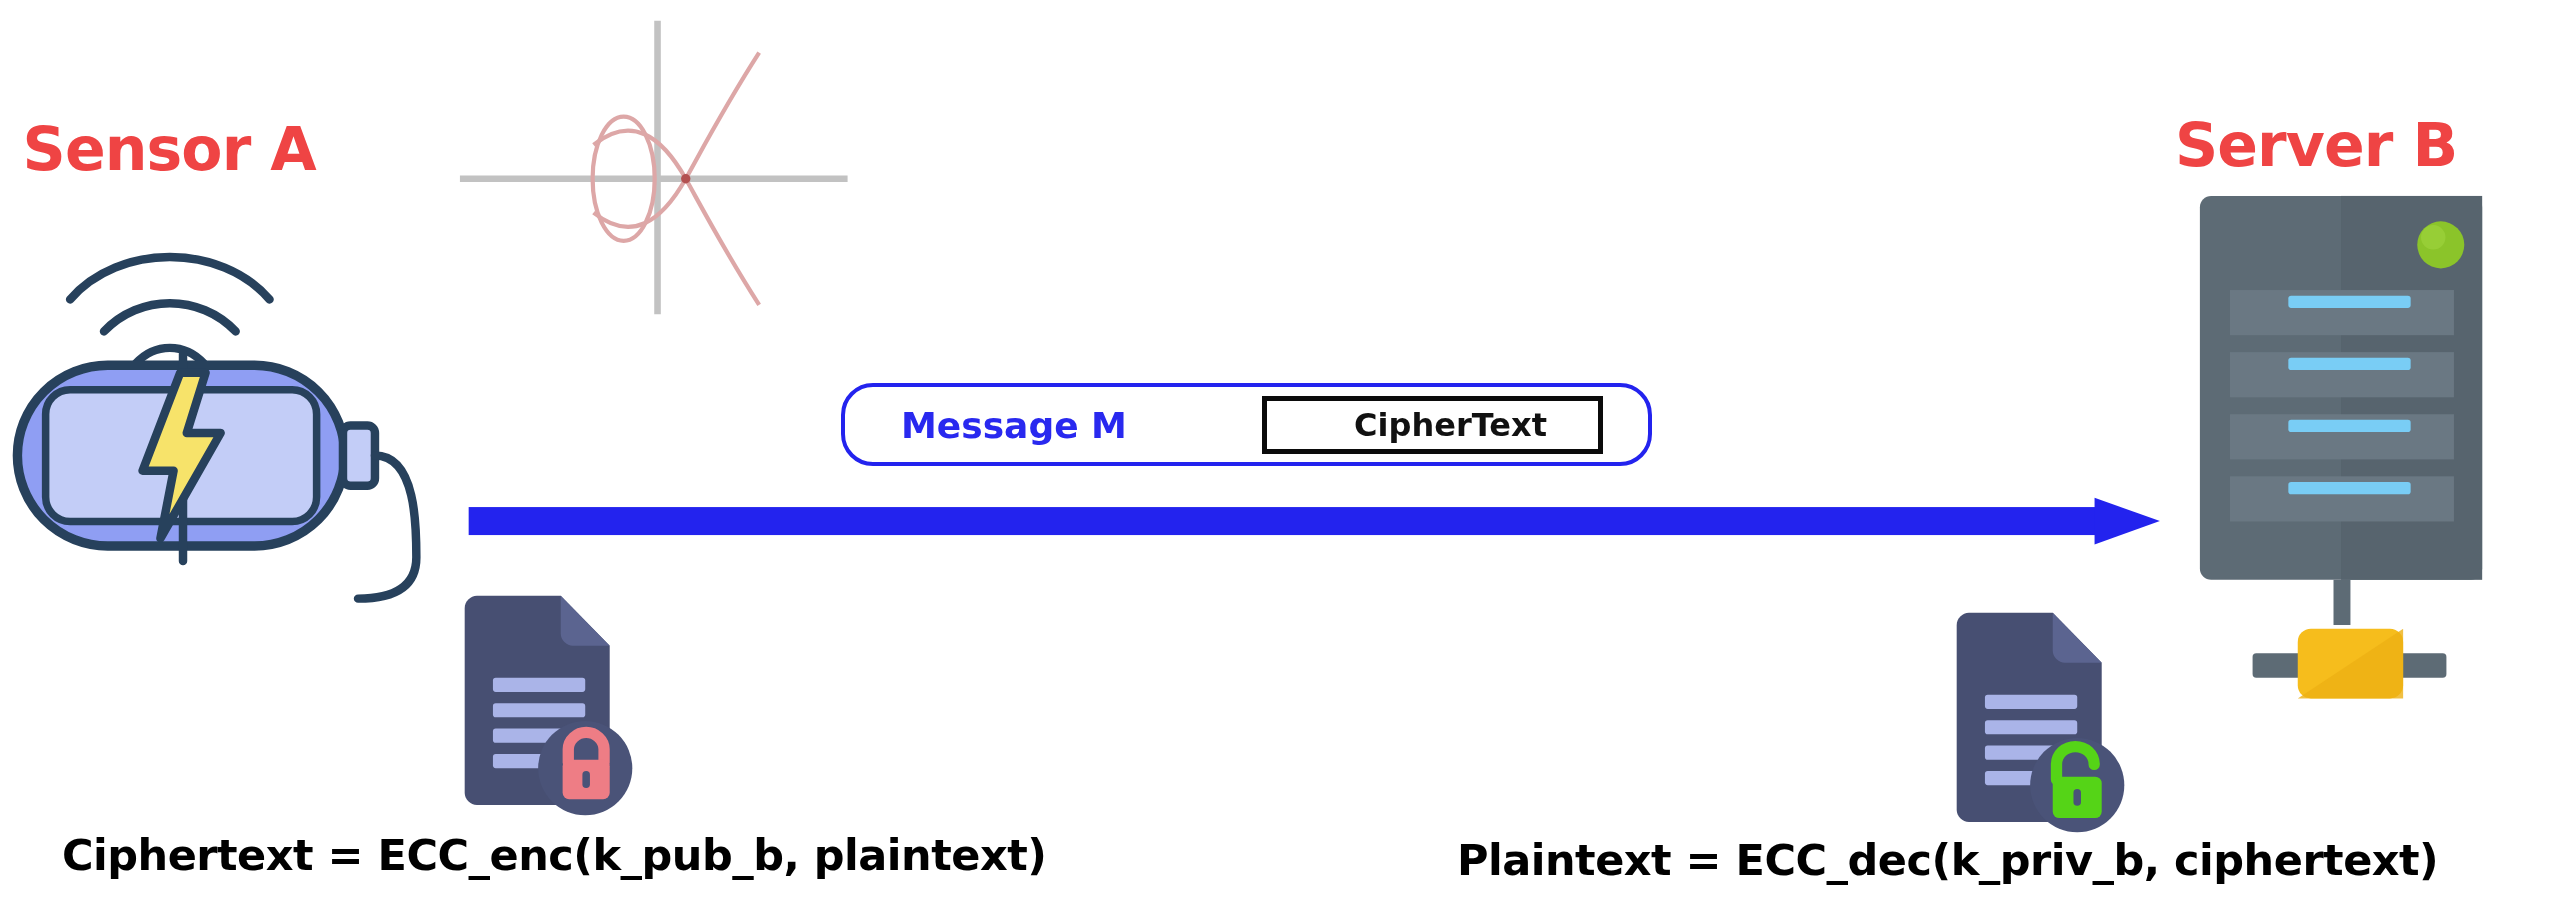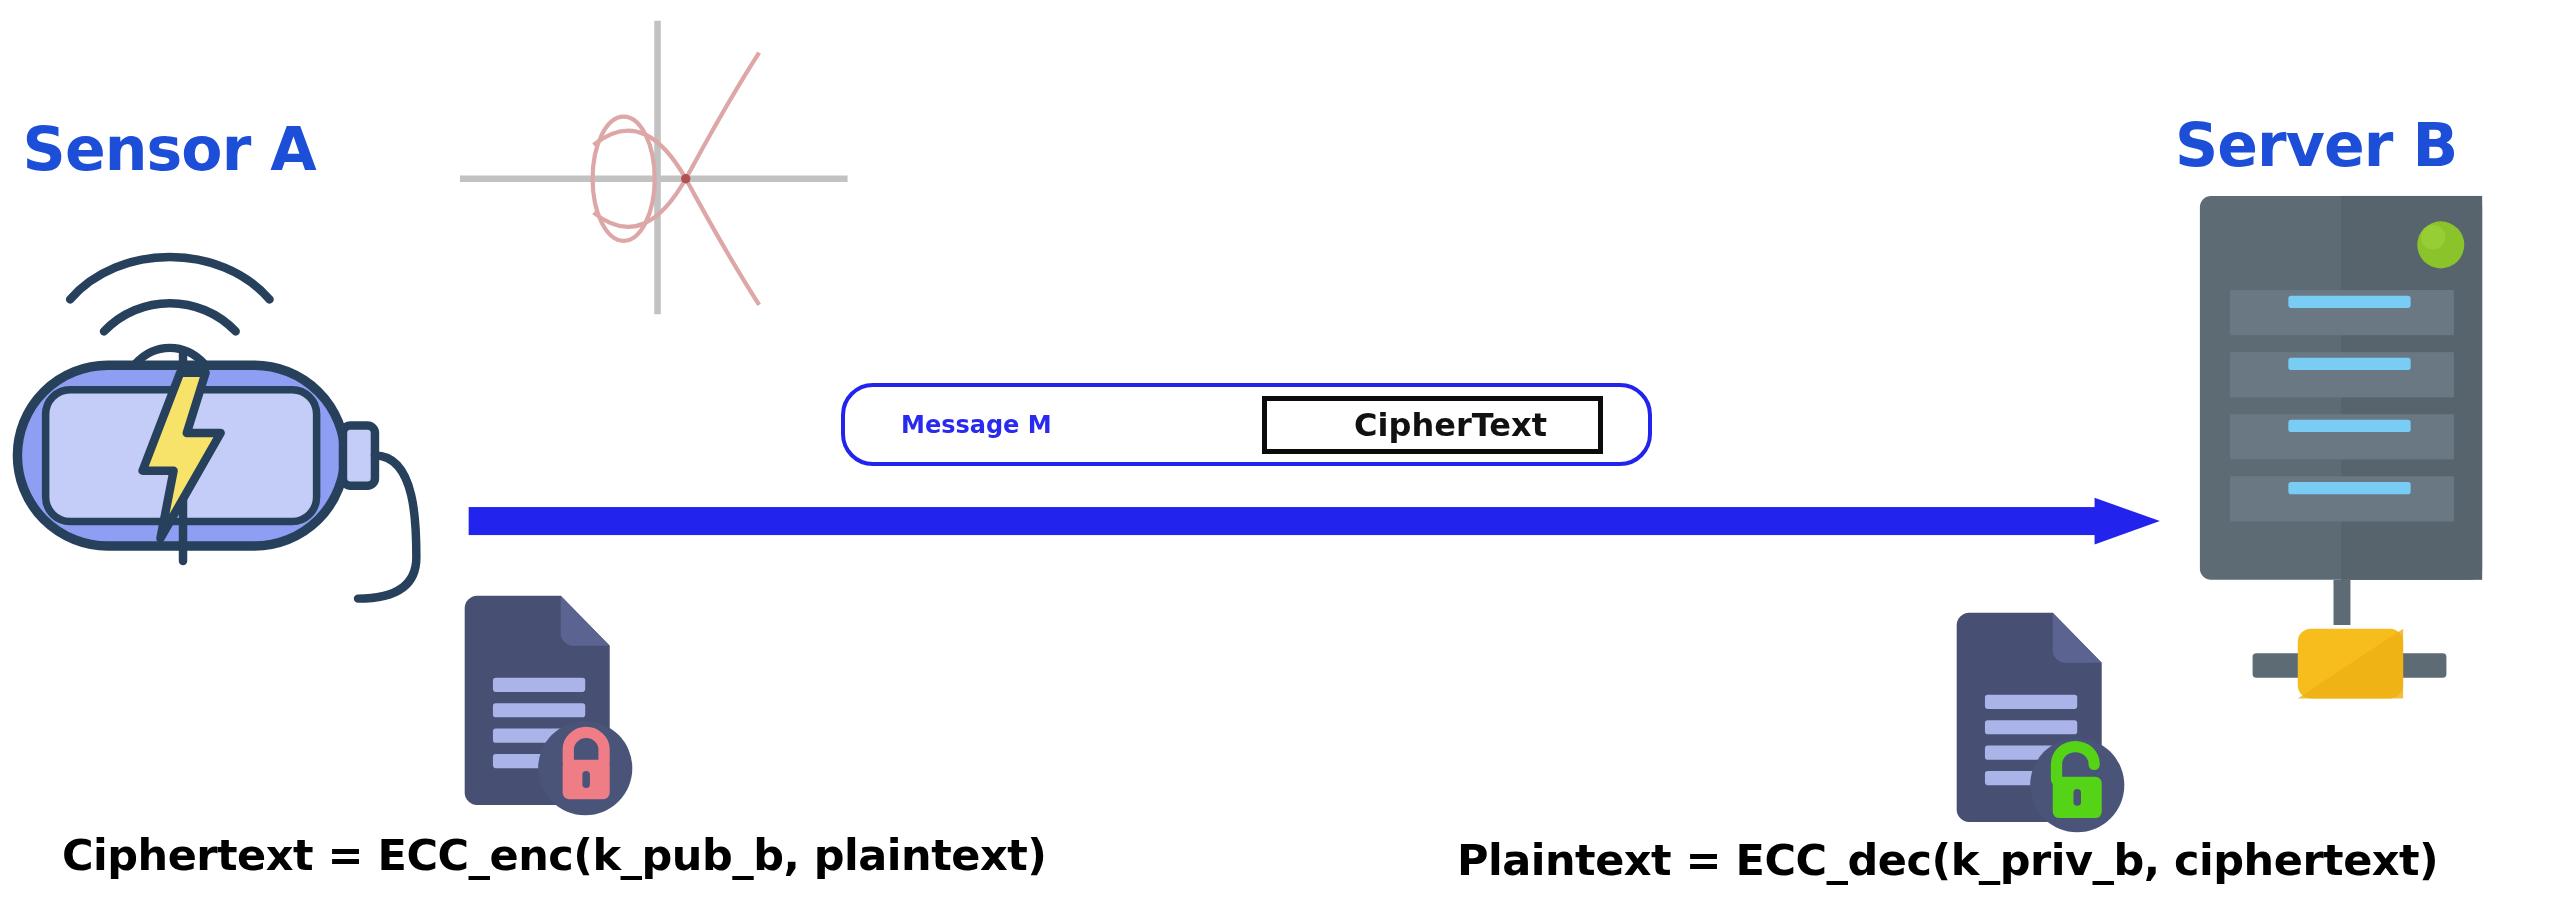--- a/index.html
+++ b/index.html
@@ -22,21 +22,21 @@
   
   .abs { position: absolute; }
 
   
   .endpoint-title {
     position: absolute;
     font-family: "DejaVu Sans", sans-serif;
     font-weight: 700;
     font-size: 60px;
     letter-spacing: -0.9px;
-    color: #1d4ed8;
+    color: #ef4444;
     white-space: nowrap;
     line-height: 1;
   }
   #sensor-title { left: 22.6px; top: 119px; }
   #server-title { left: 2175px; top: 115px; text-align: center; }
 
   
   #curve-wrap { left: 443px; top: -5.6px; width: 414px; height: 330px; }
 
   
@@ -56,21 +56,21 @@
     background: #ffffff;
     box-sizing: border-box;
   }
   #message-label {
     position: absolute;
     left: 56px;
     top: 50%;
     transform: translateY(-50%);
     font-family: "DejaVu Sans", sans-serif;
     font-weight: 700;
-    font-size: 24px;
+    font-size: 36px;
     color: #2929ef;
     white-space: nowrap;
     letter-spacing: 0px;
   }
   #ciphertext-chip {
     position: absolute;
     left: 417px;
     top: 50%;
     transform: translateY(-50%);
     width: 341px;

